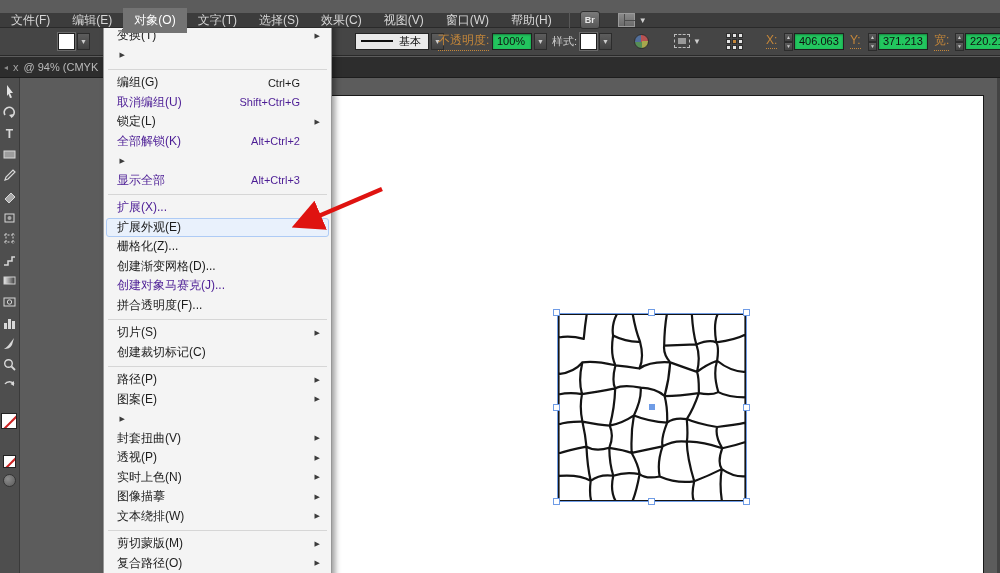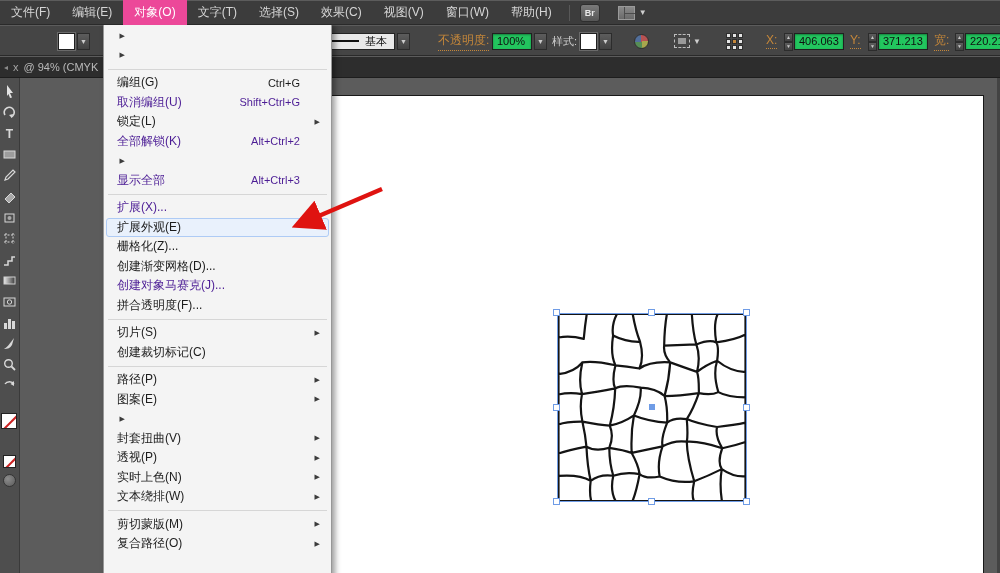--- a/index.html
+++ b/index.html
@@ -1,26 +1,26 @@
 <!DOCTYPE html>
 <html><head>
 <meta charset="utf-8">
 <style>
   * { margin:0; padding:0; box-sizing:border-box; }
   html,body { width:1000px; height:573px; overflow:hidden;
     font-family:"Liberation Sans","DejaVu Sans",sans-serif; }
   body { background:#5c5c5c; position:relative; }
 
   
-  #menubar { position:absolute; left:0; top:1px; width:1000px; height:24px;
+  #menubar { position:absolute; left:0; top:13px; width:1000px; height:15px;
     background:#3c3c3c; border-bottom:1px solid #2a2a2a; display:flex;
     align-items:center; z-index:55; }
   .mb-item { color:#d6d6d6; font-size:12px; padding:0 11px; height:25px;
     line-height:25px; cursor:default; }
-  .mb-item.active { background:#ec4899; color:#ffffff; }
+  .mb-item.active { background:#737373; color:#ffffff; }
   .mb-sep { width:1px; height:16px; background:#585858; margin:0 10px 0 6px; }
   #br-button { width:20px; height:18px; background:linear-gradient(#7a7a7a,#565656);
     border:1px solid #2e2e2e; border-radius:3px; color:#e8e8e8; font-size:9px;
     font-weight:bold; text-align:center; line-height:16px; }
   #workspace-switcher { display:flex; align-items:center; margin-left:18px; gap:4px; }
   #workspace-icon { width:17px; height:14px; border:1px solid #9a9a9a;
     background:linear-gradient(#8a8a8a,#6a6a6a); position:relative; }
   #workspace-icon::before { content:""; position:absolute; left:5px; top:0;
     width:1px; height:100%; background:#4c4c4c; }
   #workspace-icon::after { content:""; position:absolute; left:6px; top:6px;
@@ -141,21 +141,21 @@
     <div id="workspace-icon"></div>
     <span class="dd-arrow">▼</span>
   </div>
 </div>
 
 <div id="controlbar">
   <div class="cb" style="left:58px;">
     <div class="swatch-box"></div>
     <div class="btn-dd">▼</div>
   </div>
-  <div class="cb" style="left:321px;">
+  <div class="cb" style="left:355px;">
     <div id="stroke-style-box">
       <span id="stroke-line"></span>
       <span>基本</span>
     </div>
     <div class="btn-dd">▼</div>
   </div>
   <div class="cb" style="left:438px;">
     <span class="orange-link">不透明度:</span>
   </div>
   <div class="cb" style="left:492px;">
@@ -325,20 +325,21 @@
 <div id="pattern-object">
   <svg id="pattern-svg" width="188" height="187" viewBox="0 0 186 186">
       <path d="M0.0,0.0 Q14.0,0.0 28.1,0.0 M28.1,0.0 Q43.1,0.0 58.1,0.0 M58.1,0.0 Q65.9,0.0 73.8,0.0 M73.8,0.0 Q90.8,0.0 107.8,0.0 M107.8,0.0 Q120.2,0.0 132.6,0.0 M132.6,0.0 Q145.4,0.0 158.3,0.0 M158.3,0.0 Q172.2,0.0 186.0,0.0 M0.0,23.4 Q11.4,21.0 25.1,24.8 M54.3,21.4 Q67.0,28.0 81.1,27.6 M105.1,31.4 Q121.1,30.8 137.1,30.3 M137.1,30.3 Q150.1,25.0 156.9,28.3 M156.9,28.3 Q176.4,25.5 186.0,20.4 M0.0,59.8 Q15.2,58.2 23.7,48.2 M23.7,48.2 Q35.6,46.3 56.6,51.0 M56.6,51.0 Q67.5,51.8 80.5,54.2 M80.5,54.2 Q91.3,46.8 111.1,48.1 M111.1,48.1 Q122.1,52.1 137.8,57.6 M137.8,57.6 Q146.9,50.4 157.8,46.5 M157.8,46.5 Q170.6,57.0 186.0,57.9 M0.0,80.1 Q11.1,77.4 23.4,79.7 M23.4,79.7 Q38.1,77.5 56.4,74.0 M56.4,74.0 Q64.1,70.0 81.7,73.3 M81.7,73.3 Q96.8,73.8 105.5,81.6 M105.5,81.6 Q119.5,81.5 139.6,78.7 M139.6,78.7 Q151.7,81.3 159.0,77.7 M159.0,77.7 Q168.4,82.8 186.0,83.0 M0.0,109.9 Q8.0,106.9 23.8,107.1 M23.8,107.1 Q41.2,110.5 51.0,111.1 M51.0,111.1 Q63.8,108.6 75.0,100.9 M75.0,100.9 Q90.4,107.1 108.1,108.0 M108.1,108.0 Q114.9,102.6 127.6,104.5 M127.6,104.5 Q137.7,109.1 157.7,112.4 M157.7,112.4 Q175.5,110.5 186.0,108.1 M0.0,138.7 Q9.5,135.6 27.8,131.9 M27.8,131.9 Q36.7,137.3 50.5,133.1 M50.5,133.1 Q65.4,135.3 72.8,138.2 M72.8,138.2 Q93.1,133.8 103.5,131.6 M103.5,131.6 Q114.9,125.3 127.6,127.0 M127.6,127.0 Q141.2,126.1 162.9,133.5 M162.9,133.5 Q174.9,131.1 186.0,127.3 M0.0,161.1 Q20.3,159.3 32.0,165.9 M32.0,165.9 Q41.0,159.0 54.5,160.9 M54.5,160.9 Q66.4,156.5 80.7,159.2 M80.7,159.2 Q87.0,164.4 100.6,161.6 M100.6,161.6 Q117.4,168.9 135.0,166.4 M135.0,166.4 Q149.4,160.8 162.4,154.3 M162.4,154.3 Q174.2,162.4 186.0,161.5 M0.0,186.0 Q16.3,186.0 32.5,186.0 M32.5,186.0 Q44.7,186.0 56.8,186.0 M56.8,186.0 Q65.3,186.0 73.7,186.0 M73.7,186.0 Q91.1,186.0 108.6,186.0 M108.6,186.0 Q121.6,186.0 134.6,186.0 M134.6,186.0 Q148.6,186.0 162.5,186.0 M162.5,186.0 Q174.2,186.0 186.0,186.0 M0.0,0.0 Q0.0,11.7 0.0,23.4 M0.0,23.4 Q0.0,41.6 0.0,59.8 M0.0,59.8 Q0.0,70.0 0.0,80.1 M0.0,80.1 Q0.0,95.0 0.0,109.9 M0.0,109.9 Q0.0,124.3 0.0,138.7 M0.0,138.7 Q0.0,149.9 0.0,161.1 M0.0,161.1 Q0.0,173.6 0.0,186.0 M28.1,0.0 Q26.3,11.5 25.1,24.8 M23.7,48.2 Q19.5,66.4 23.4,79.7 M23.4,79.7 Q20.7,92.7 23.8,107.1 M23.8,107.1 Q26.8,120.6 27.8,131.9 M27.8,131.9 Q28.7,151.5 32.0,165.9 M32.0,165.9 Q30.5,178.0 32.5,186.0 M58.1,0.0 Q52.5,10.9 54.3,21.4 M54.3,21.4 Q51.4,40.4 56.6,51.0 M56.6,51.0 Q52.8,66.5 56.4,74.0 M56.4,74.0 Q55.8,93.2 51.0,111.1 M51.0,111.1 Q55.4,121.5 50.5,133.1 M50.5,133.1 Q50.7,149.1 54.5,160.9 M54.5,160.9 Q51.1,175.6 56.8,186.0 M73.8,0.0 Q76.7,16.4 81.1,27.6 M81.1,27.6 Q85.3,43.3 80.5,54.2 M81.7,73.3 Q82.8,84.7 75.0,100.9 M75.0,100.9 Q71.8,117.8 72.8,138.2 M72.8,138.2 Q79.3,149.8 80.7,159.2 M80.7,159.2 Q77.7,175.7 73.7,186.0 M107.8,0.0 Q105.4,13.6 105.1,31.4 M105.1,31.4 Q104.1,40.2 111.1,48.1 M111.1,48.1 Q110.0,65.2 105.5,81.6 M105.5,81.6 Q108.5,92.6 108.1,108.0 M108.1,108.0 Q101.8,123.7 103.5,131.6 M103.5,131.6 Q98.0,147.3 100.6,161.6 M132.6,0.0 Q133.8,19.3 137.1,30.3 M137.1,30.3 Q141.5,42.4 137.8,57.6 M137.8,57.6 Q139.8,63.2 139.6,78.7 M139.6,78.7 Q134.2,94.5 127.6,104.5 M127.6,104.5 Q128.9,120.3 127.6,127.0 M127.6,127.0 Q127.9,142.6 135.0,166.4 M135.0,166.4 Q132.0,179.7 134.6,186.0 M158.3,0.0 Q153.9,9.8 156.9,28.3 M156.9,28.3 Q159.8,32.6 157.8,46.5 M157.8,46.5 Q153.5,59.3 159.0,77.7 M157.7,112.4 Q155.6,121.7 162.9,133.5 M162.9,133.5 Q157.8,147.6 162.4,154.3 M162.4,154.3 Q159.9,168.6 162.5,186.0 M186.0,0.0 Q186.0,10.2 186.0,20.4 M186.0,20.4 Q186.0,39.1 186.0,57.9 M186.0,57.9 Q186.0,70.5 186.0,83.0 M186.0,83.0 Q186.0,95.5 186.0,108.1 M186.0,108.1 Q186.0,117.7 186.0,127.3 M186.0,127.3 Q186.0,144.4 186.0,161.5 M186.0,161.5 Q186.0,173.7 186.0,186.0 " fill="none" stroke="#141414" stroke-width="2.2" stroke-linecap="round" stroke-linejoin="round"></path>
     </svg>
   <div id="center-point"></div>
 </div>
 
 <div id="object-menu">
   <div id="object-menu-list">
       <div class="menu-row">
+        <span class="lbl">变换(T)</span>
         <span class="ar">▶</span>
       </div>
       <div class="menu-row">
         <span class="ar">▶</span>
       </div>
       <div class="menu-sep"></div>
       <div class="menu-row">
         <span class="lbl">编组(G)</span>
         <span class="sc">Ctrl+G</span>
         <span class="ar"></span>
@@ -414,20 +415,24 @@
       <div class="menu-row">
         <span class="lbl">封套扭曲(V)</span>
         <span class="ar">▶</span>
       </div>
       <div class="menu-row">
         <span class="lbl">透视(P)</span>
         <span class="ar">▶</span>
       </div>
       <div class="menu-row">
         <span class="lbl">实时上色(N)</span>
+        <span class="ar">▶</span>
+      </div>
+      <div class="menu-row">
+        <span class="lbl">图像描摹</span>
         <span class="ar">▶</span>
       </div>
       <div class="menu-row">
         <span class="lbl">文本绕排(W)</span>
         <span class="ar">▶</span>
       </div>
       <div class="menu-sep"></div>
       <div class="menu-row">
         <span class="lbl">剪切蒙版(M)</span>
         <span class="ar">▶</span>

